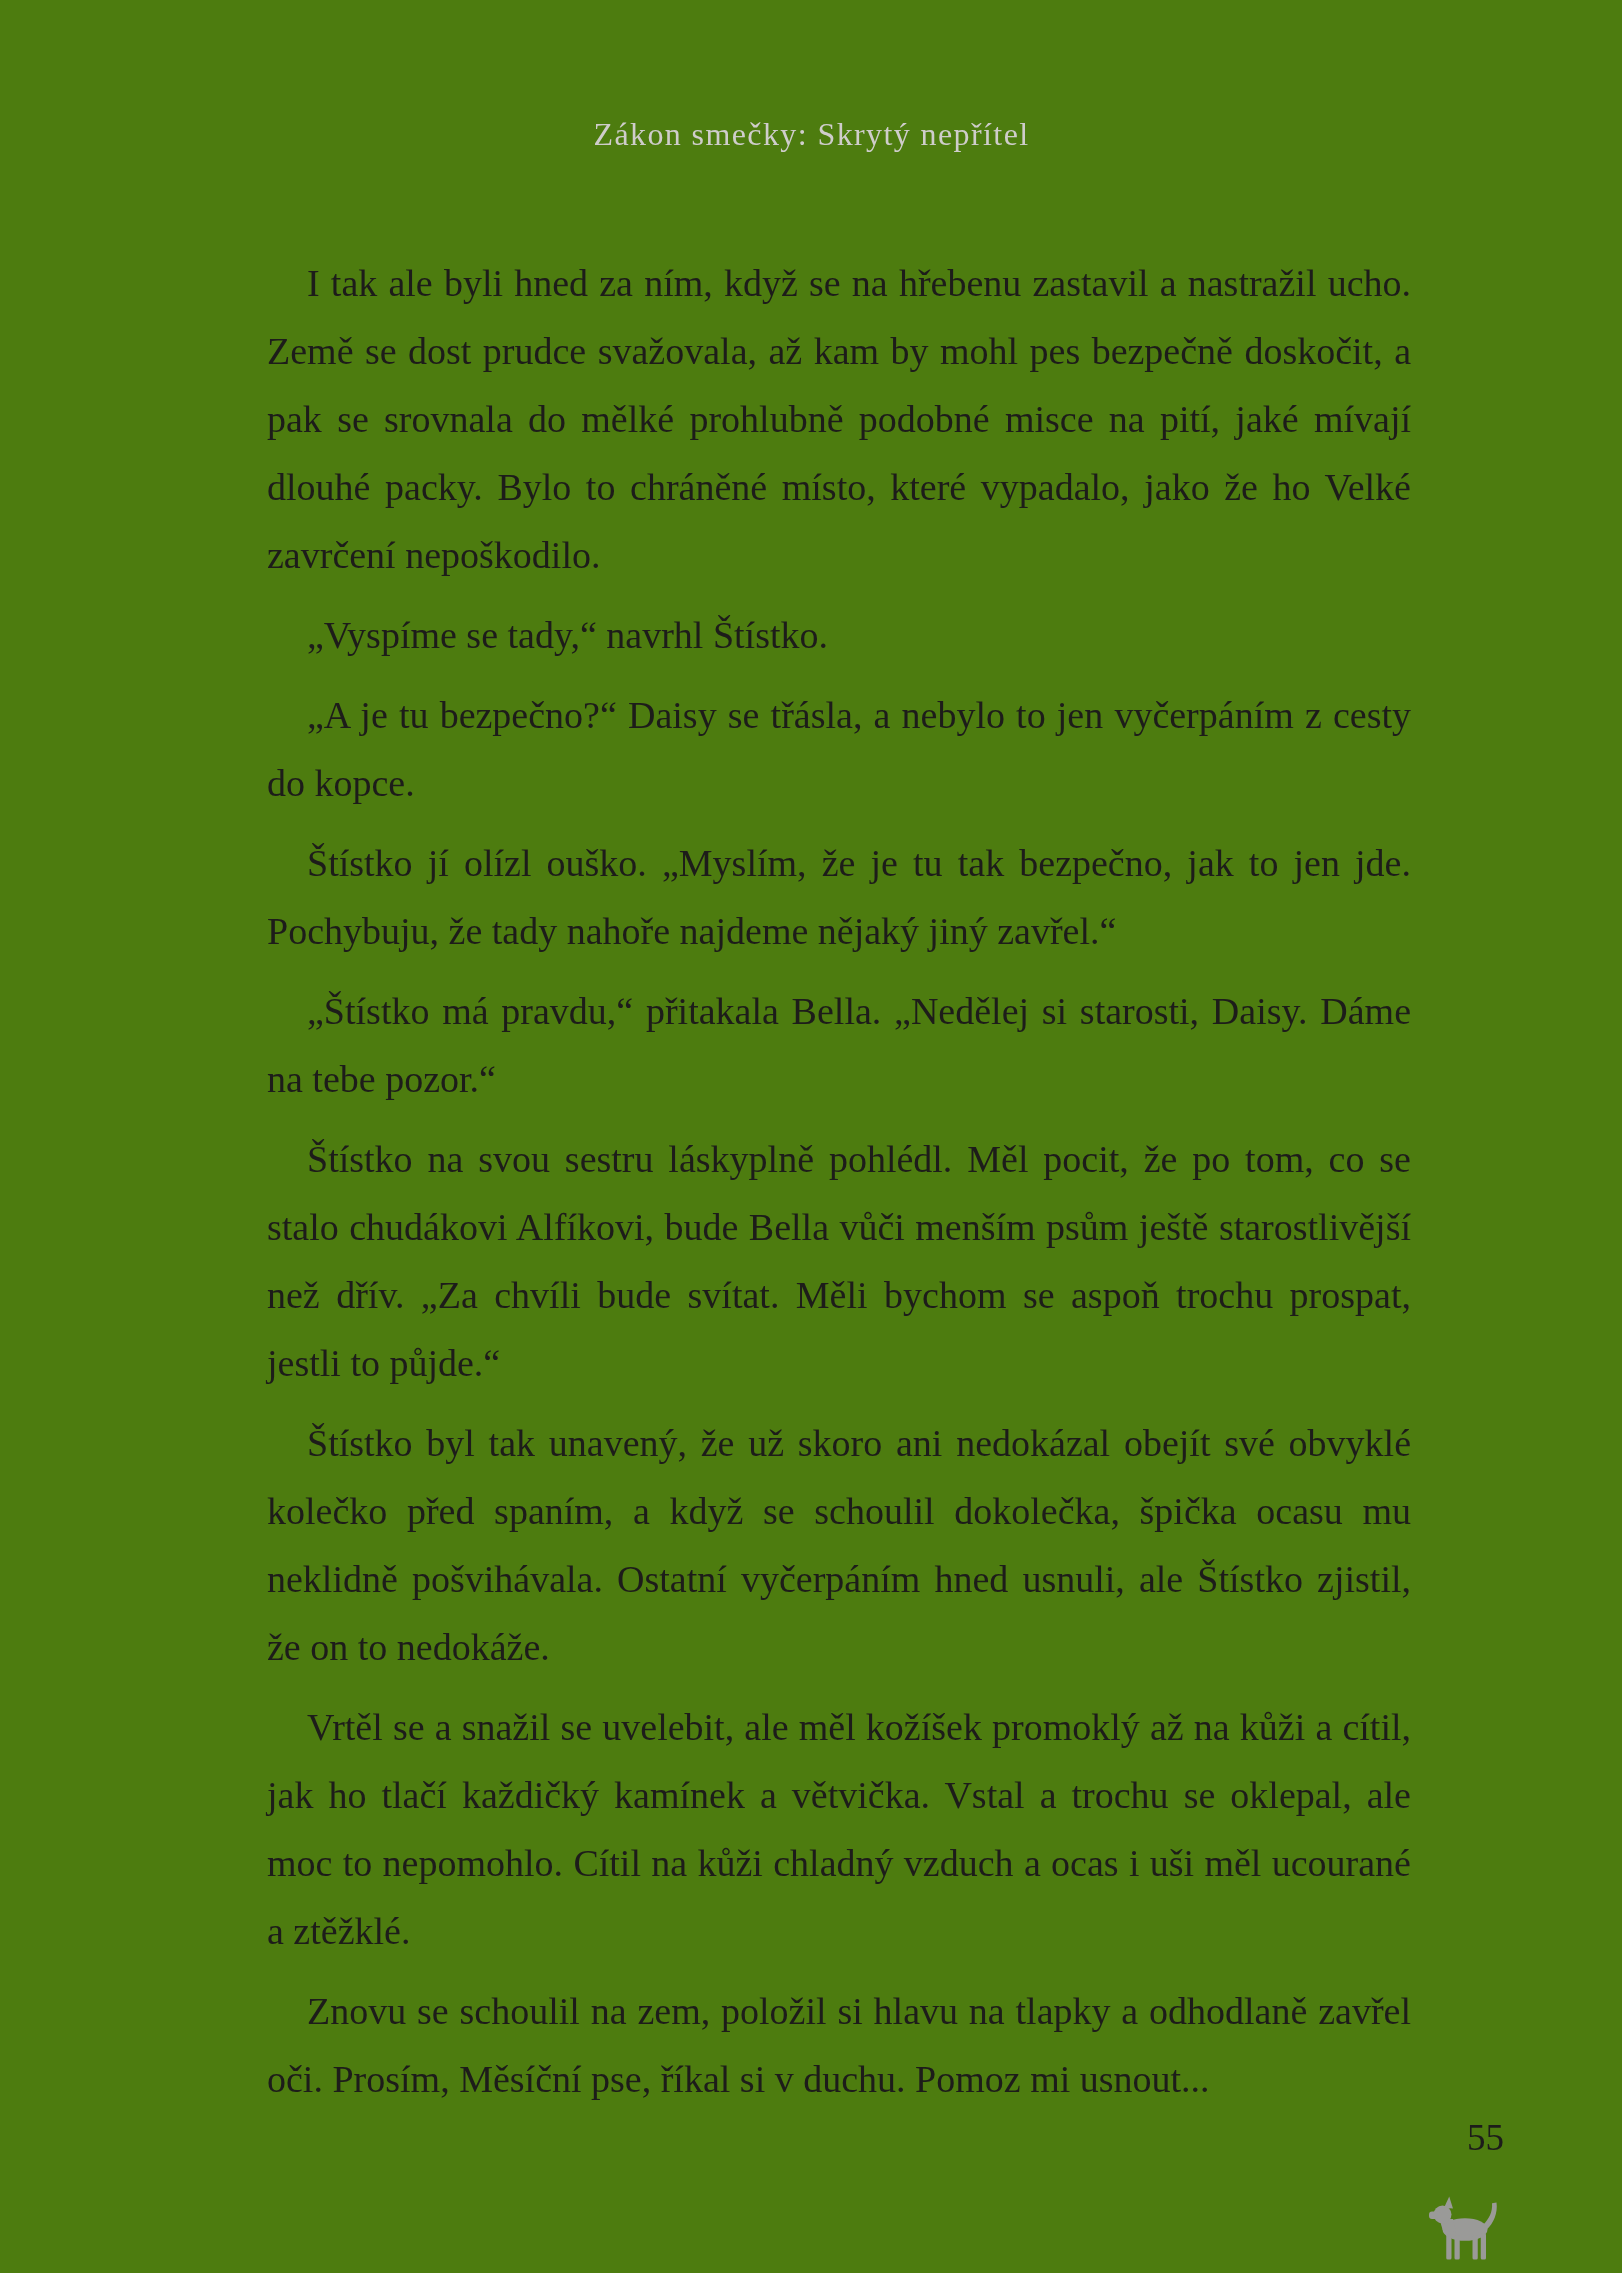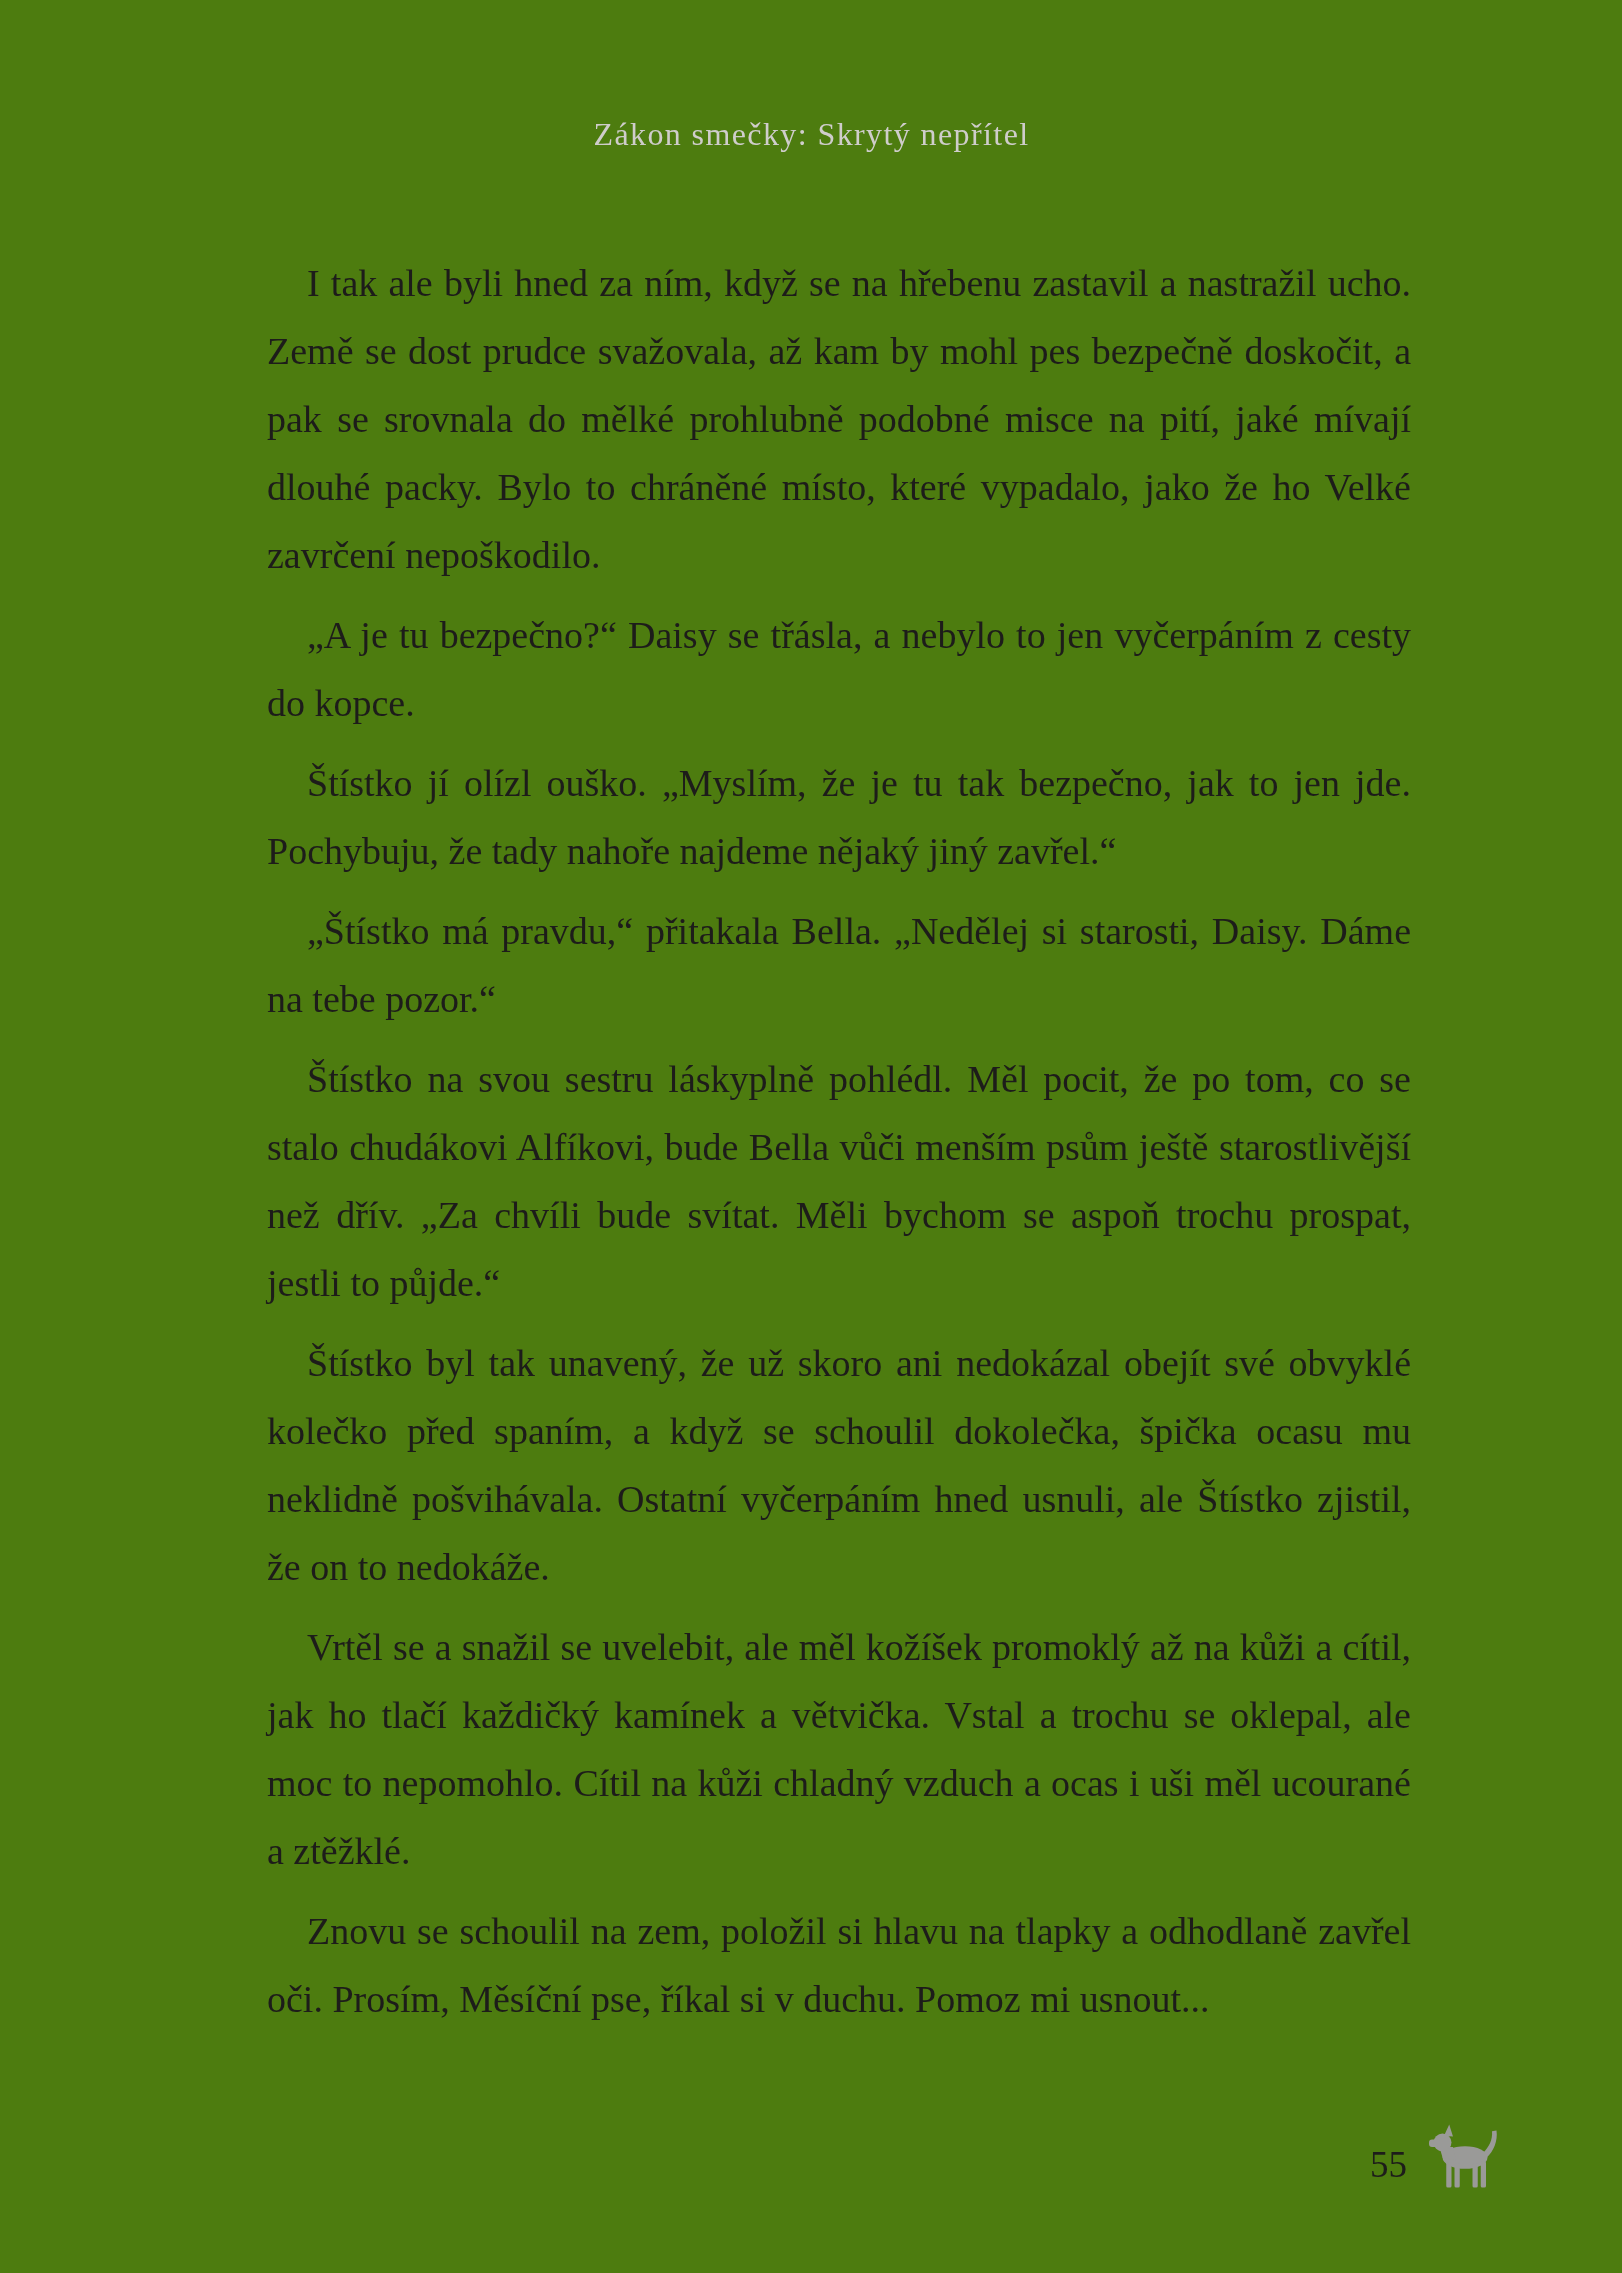--- a/index.html
+++ b/index.html
@@ -45,40 +45,42 @@
   }
   .italic {
   }
   .footer {
     position: absolute;
     top: 2119px;
     right: 119px;
     display: flex;
     align-items: flex-end;
     gap: 22px;
+    flex-direction: column;
   }
   .page-number {
     font-size: 37px;
     color: #1d1c1a;
     line-height: 1;
     padding-bottom: 13px;
   }
   .dog-icon svg {
     display: block;
   }
 </style>
 </head>
 <body>
 
 <div class="page">
 
   <div class="running-header">Zákon smečky: Skrytý nepřítel</div>
 
   <div class="text-block">
       <p class="para"><span class="">I tak ale byli hned za ním, když se na hřebenu zastavil a nastražil ucho. Země se dost prudce svažovala, až kam by mohl pes bezpečně doskočit, a pak se srovnala do mělké prohlubně podobné misce na pití, jaké mívají dlouhé packy. Bylo to chráněné místo, které vypadalo, jako že ho Velké zavrčení nepoškodilo.</span></p>
+      <p class="para"><span class="">„Vyspíme se tady,“ navrhl Štístko.</span></p>
       <p class="para"><span class="">„A je tu bezpečno?“ Daisy se třásla, a nebylo to jen vyčerpáním z cesty do kopce.</span></p>
       <p class="para"><span class="">Štístko jí olízl ouško. „Myslím, že je tu tak bezpečno, jak to jen jde. Pochybuju, že tady nahoře najdeme nějaký jiný zavřel.“</span></p>
       <p class="para"><span class="">„Štístko má pravdu,“ přitakala Bella. „Nedělej si starosti, Daisy. Dáme na tebe pozor.“</span></p>
       <p class="para"><span class="">Štístko na svou sestru láskyplně pohlédl. Měl pocit, že po tom, co se stalo chudákovi Alfíkovi, bude Bella vůči menším psům ještě starostlivější než dřív. „Za chvíli bude svítat. Měli bychom se aspoň trochu prospat, jestli to půjde.“</span></p>
       <p class="para"><span class="">Štístko byl tak unavený, že už skoro ani nedokázal obejít své obvyklé kolečko před spaním, a když se schoulil dokolečka, špička ocasu mu neklidně pošvihávala. Ostatní vyčerpáním hned usnuli, ale Štístko zjistil, že on to nedokáže.</span></p>
       <p class="para"><span class="">Vrtěl se a snažil se uvelebit, ale měl kožíšek promoklý až na kůži a cítil, jak ho tlačí každičký kamínek a větvička. Vstal a trochu se oklepal, ale moc to nepomohlo. Cítil na kůži chladný vzduch a ocas i uši měl ucourané a ztěžklé.</span></p>
       <p class="para"><span class="">Znovu se schoulil na zem, položil si hlavu na tlapky a odhodlaně zavřel oči. </span><span class="italic">Prosím, Měsíční pse,</span><span class=""> říkal si v duchu. </span><span class="italic">Pomoz mi usnout...</span></p>
     </div>
 
   <div class="footer">

